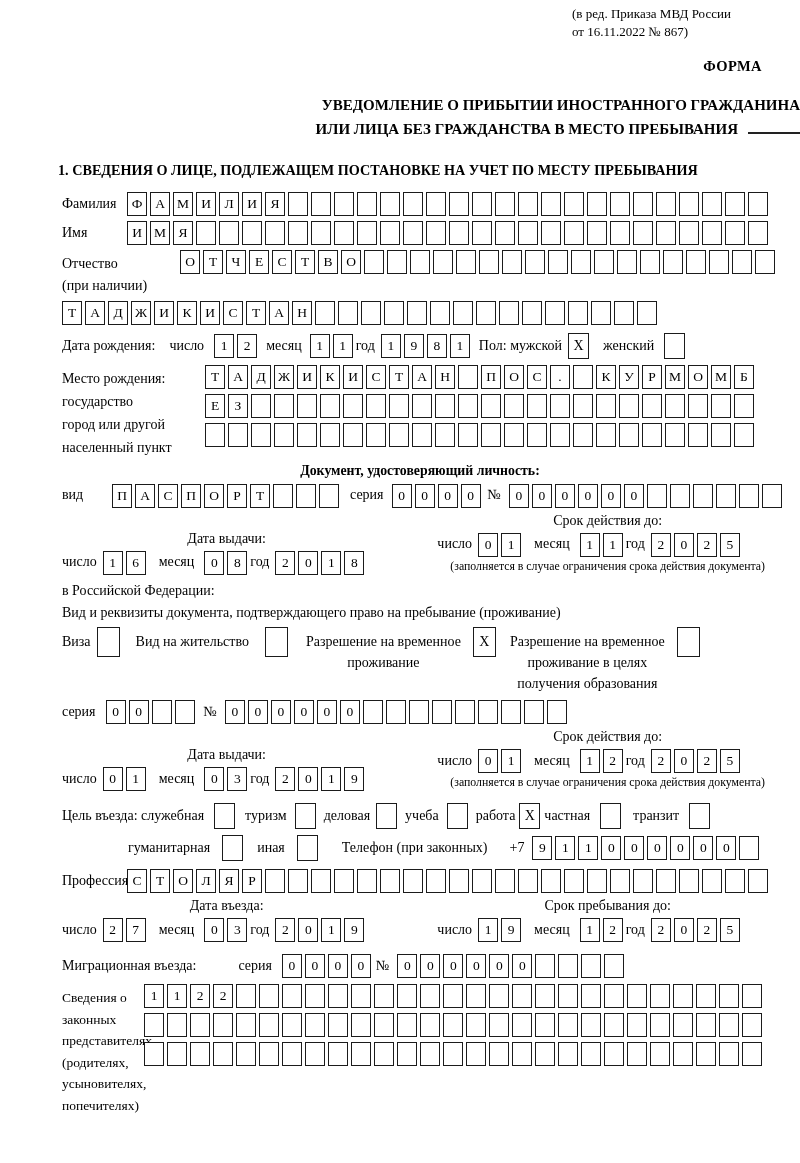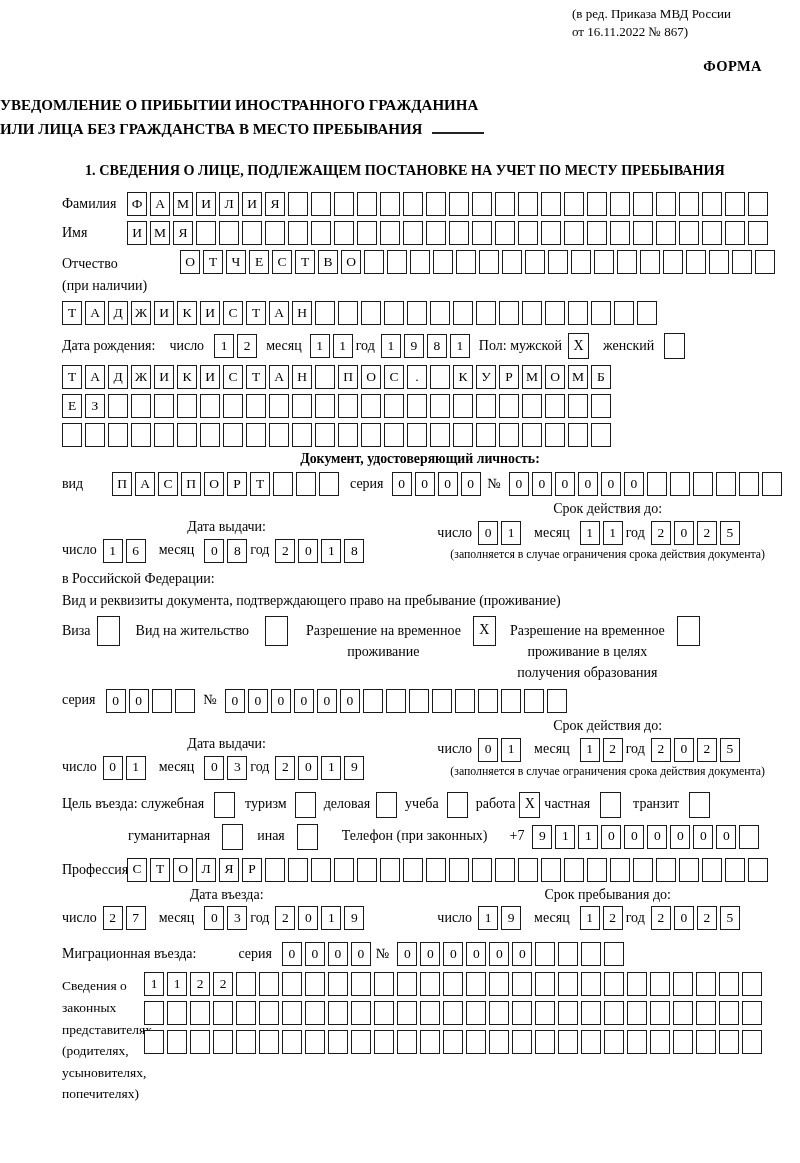--- a/index.html
+++ b/index.html
@@ -4,23 +4,23 @@
 <style>
   html,body{margin:0;padding:0;background:#888;}
   .page{width:800px;height:1163px;background:#fff;color:#000;
         font-family:"Liberation Serif","DejaVu Serif",serif;font-size:14px;line-height:1.35;
         position:relative;overflow:hidden;margin:0 auto;}
   .content{padding:0 22px 0 62px;}
   
   .annex{margin:36px 36px 0 auto;width:192px;font-size:13.5px;line-height:1.4;white-space:pre-line;}
   .edition{margin:5px 36px 0 auto;width:192px;font-size:13px;line-height:1.4;white-space:pre-line;}
   .forma{text-align:right;margin:16px 38px 0 0;font-weight:bold;font-size:14.5px;letter-spacing:.4px;}
-  .title{margin-top:16px;text-align:left;font-weight:bold;font-size:15px;line-height:1.6;}
+  .title{margin-top:16px;text-align:right;font-weight:bold;font-size:15px;line-height:1.6;}
   .title-underline{display:inline-block;width:52px;border-bottom:2px solid #222;margin-left:10px;vertical-align:baseline;}
-  .section{margin-top:20px;padding-left:85px;padding-right:10px;font-weight:bold;font-size:14.2px;}
+  .section{margin-top:20px;padding-left:58px;padding-right:10px;font-weight:bold;font-size:14.2px;}
   
   .row{display:flex;align-items:flex-start;margin-top:5px;}
   .lbl{flex:none;padding-top:3px;}
   .lbl-ml{white-space:pre-line;line-height:1.55;}
   .cells{display:flex;flex-wrap:nowrap;flex:none;}
   .cell{box-sizing:border-box;flex:none;width:20px;height:24px;border:1.6px solid #1b1b1b;margin-right:3px;
         display:inline-flex;align-items:center;justify-content:center;font-size:13.5px;background:#fff;}
   .chk{box-sizing:border-box;flex:none;width:21px;height:26px;border:1.6px solid #1b1b1b;
        display:inline-flex;align-items:center;justify-content:center;font-size:14px;background:#fff;}
   .chk-lg{width:23px;height:30px;}
@@ -220,20 +220,24 @@
       <span class="w">Пол: мужской</span>
       <span class="w" style="width:6px"></span>
       <span class="chk">X</span>
       <span class="w" style="width:14px"></span>
       <span class="w">женский</span>
       <span class="w" style="width:10px"></span>
       <span class="chk"></span>
     </div>
 
     <div class="row vgap6">
+      <span class="lbl lbl-ml" style="width:143px;line-height:1.62">Место рождения:
+государство
+город или другой
+населенный пункт</span>
       <span class="stack">
         <span class="cells">
             <span class="cell">Т</span>
             <span class="cell">А</span>
             <span class="cell">Д</span>
             <span class="cell">Ж</span>
             <span class="cell">И</span>
             <span class="cell">К</span>
             <span class="cell">И</span>
             <span class="cell">С</span>

